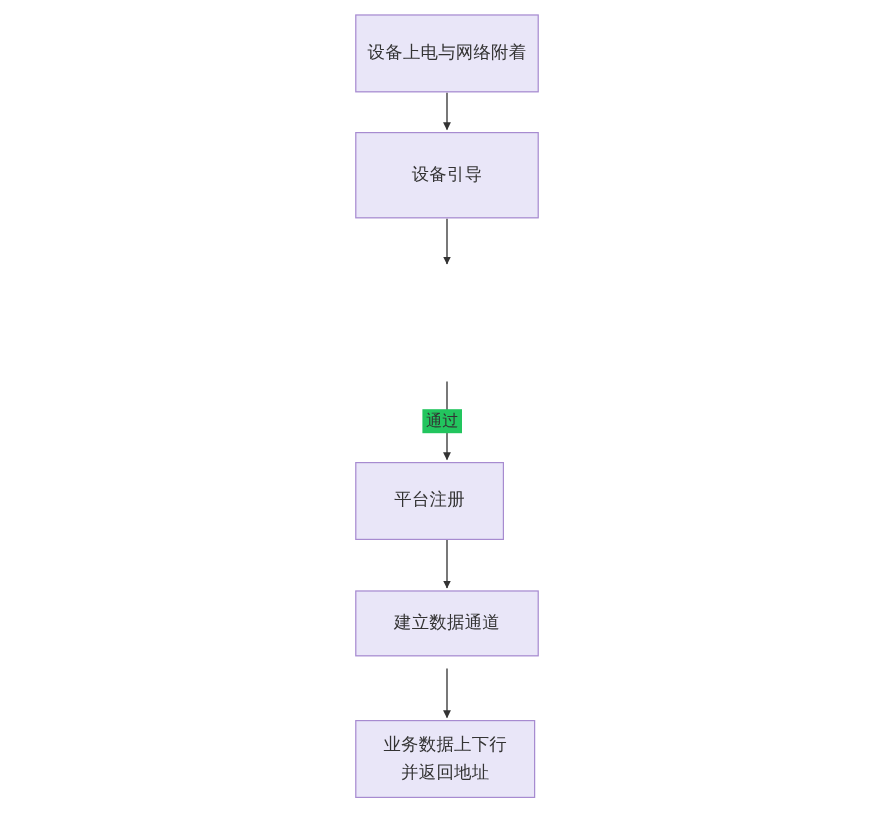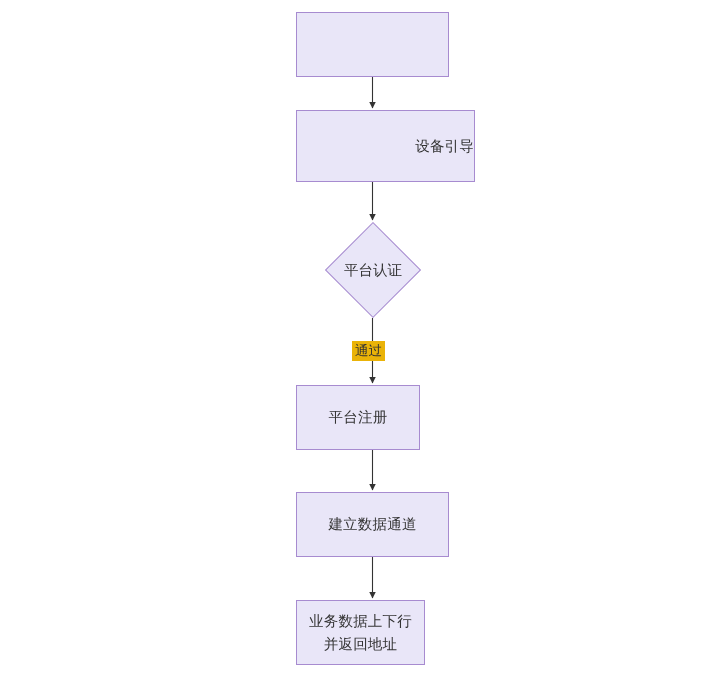--- a/index.html
+++ b/index.html
@@ -40,24 +40,24 @@
     line-height: 23px;
     color: #333333;
     text-align: center;
     letter-spacing: 0.2px;
   }
   .node .line {
     display: block;
     white-space: nowrap;
   }
   .node-1 { left: 296px; top: 12px;  width: 153px; height: 65px; }
-  .node-2 { left: 296px; top: 110px; width: 179px; height: 72px; align-items: flex-end; }
+  .node-2 { left: 296px; top: 110px; width: 153px; height: 72px; }
   .node-4 { left: 296px; top: 385px; width: 124px; height: 65px; }
-  .node-5 { left: 296px; top: 492px; width: 153px; height: 65px; }
-  .node-6 { left: 296px; top: 600px; width: 129px; height: 65px; }
+  .node-5 { left: 296px; top: 492px; width: 153px; height: 55px; }
+  .node-6 { left: 296px; top: 600px; width: 150px; height: 65px; }
 
   .decision {
     position: absolute;
     left: 325px;
     top: 222px;
     width: 96px;
     height: 96px;
   }
   .decision .diamond-shape {
     position: absolute;
@@ -83,21 +83,21 @@
     justify-content: center;
     font-size: 14.5px;
     color: #333333;
     white-space: nowrap;
   }
   .edge-label {
     position: absolute;
     left: 352px;
     top: 341px;
     padding: 1px 3px;
-    background: #eab308;
+    background: #22c55e;
     color: #333333;
     font-size: 13.5px;
     line-height: 18px;
     white-space: nowrap;
   }
 </style>
 </head>
 <body>
 
 <div id="canvas">
@@ -111,30 +111,27 @@
     <g stroke="#333333" stroke-width="1.1" fill="none" marker-end="url(#arrowhead)">
       <line x1="372.5" y1="77" x2="372.5" y2="108"></line>
       <line x1="372.5" y1="182" x2="372.5" y2="220"></line>
       <line x1="372.5" y1="318" x2="372.5" y2="383"></line>
       <line x1="372.5" y1="450" x2="372.5" y2="490"></line>
       <line x1="372.5" y1="557" x2="372.5" y2="598"></line>
     </g>
   </svg>
 
   <div class="node node-1">
+    <span class="line">设备上电与网络附着</span>
   </div>
 
   <div class="node node-2">
     <span class="line">设备引导</span>
   </div>
 
-  <div class="decision">
-    <div class="diamond-shape"></div>
-    <div class="diamond-label">平台认证</div>
-  </div>
 
   <div class="edge-label">通过</div>
 
   <div class="node node-4">
     <span class="line">平台注册</span>
   </div>
 
   <div class="node node-5">
     <span class="line">建立数据通道</span>
   </div>

